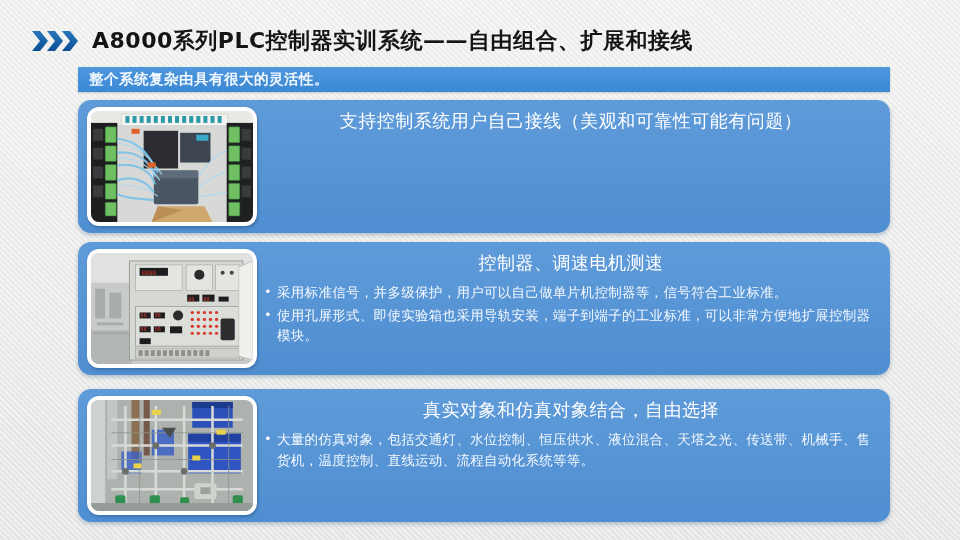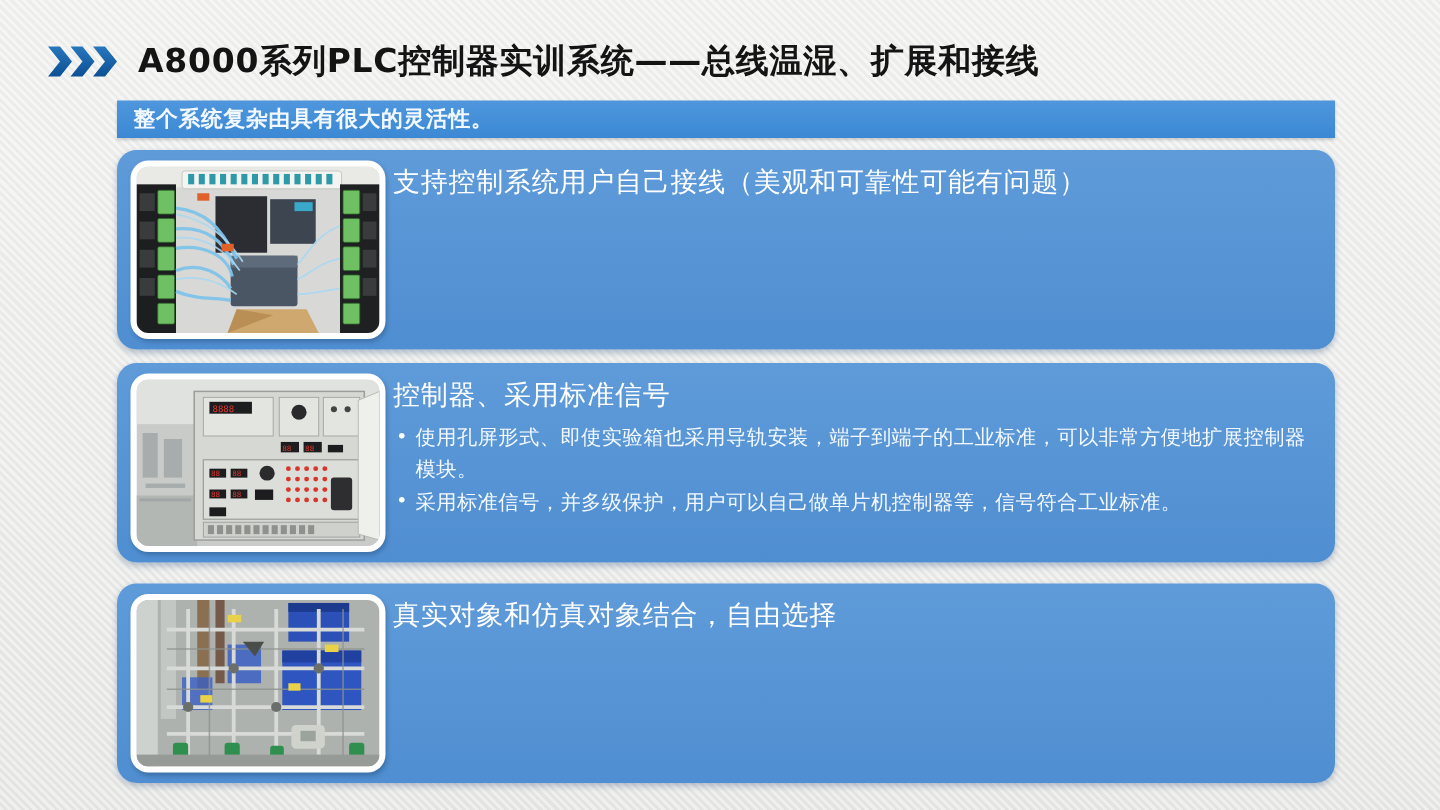--- a/index.html
+++ b/index.html
@@ -44,21 +44,21 @@
   .photo-frame {
     position:absolute; left:9px; top:7px; width:170px; height:119px;
     background:#fff; border-radius:12px; padding:4px;
     box-shadow:1px 2px 3px rgba(30,60,100,0.35);
   }
   .photo-frame svg { width:100%; height:100%; border-radius:8px; display:block; }
 
   .card-body { position:absolute; left:184px; top:5px; right:10px; }
   .card-heading {
     color:#ffffff; font-size:18px; font-weight:normal;
-    letter-spacing:0.5px; margin:4px 0 7px 0;
+    letter-spacing:0.5px; margin:4px 0 7px 0;text-align:center;
   }
   .bullet {
     position:relative; color:#f4f9ff; font-size:13.5px; line-height:1.52;
     padding-left:15px; letter-spacing:0.3px; margin-bottom:2px;
   }
   .bullet::before {
     content:"•"; position:absolute; left:2px; top:0; color:#ffffff; font-size:13px;
   }
 </style>
 </head>
@@ -69,21 +69,21 @@
     <defs>
       <linearGradient id="chv" x1="0" y1="0" x2="0" y2="1">
         <stop offset="0" stop-color="#2677bd"></stop>
           <stop offset="1" stop-color="#0d4f95"></stop>
       </linearGradient>
     </defs>
     <path d="M2 1 L10 1 L18 11 L10 21 L2 21 L10 11 Z" fill="url(#chv)"></path>
     <path d="M17 1 L25 1 L33 11 L25 21 L17 21 L25 11 Z" fill="url(#chv)"></path>
     <path d="M32 1 L40 1 L48 11 L40 21 L32 21 L40 11 Z" fill="url(#chv)"></path>
   </svg>
-  <div class="page-title">A8000系列PLC控制器实训系统——总线温湿、扩展和接线</div>
+  <div class="page-title">A8000系列PLC控制器实训系统——自由组合、扩展和接线</div>
 </div>
 
 <div class="banner">
   <span class="banner-text">整个系统复杂由具有很大的灵活性。</span>
 </div>
 
 <div class="card card-1">
   <div class="photo-frame">
     <svg viewBox="0 0 160 112" preserveAspectRatio="none">
       <rect x="0" y="0" width="160" height="112" fill="#d8d9d6"></rect>
@@ -241,23 +241,23 @@
           <rect x="89" y="98" width="4" height="6"></rect>
           <rect x="95" y="98" width="4" height="6"></rect>
         <rect x="101" y="98" width="4" height="6"></rect>
           <rect x="107" y="98" width="4" height="6"></rect>
           <rect x="113" y="98" width="4" height="6"></rect>
       </g>
       <path d="M146 14 L160 8 L160 108 L146 104 Z" fill="#eef0ec" stroke="#b3b6b1" stroke-width="0.6"></path>
     </svg>
   </div>
   <div class="card-body">
-    <div class="card-heading">控制器、采用标准信号</div>
+    <div class="card-heading">控制器、调速电机测速</div>
+    <div class="bullet">采用标准信号，并多级保护，用户可以自己做单片机控制器等，信号符合工业标准。</div>
     <div class="bullet">使用孔屏形式、即使实验箱也采用导轨安装，端子到端子的工业标准，可以非常方便地扩展控制器模块。</div>
-    <div class="bullet">采用标准信号，并多级保护，用户可以自己做单片机控制器等，信号符合工业标准。</div>
   </div>
 </div>
 
 <div class="card card-3">
   <div class="photo-frame">
     <svg viewBox="0 0 160 112" preserveAspectRatio="none">
       <rect x="0" y="0" width="160" height="112" fill="#aeb2ae"></rect>
       <rect x="0" y="0" width="14" height="112" fill="#cdd2cf"></rect>
       <rect x="16" y="0" width="10" height="80" fill="#c2c7c4"></rect>
       <rect x="40" y="0" width="8" height="60" fill="#8a6f52"></rect>
@@ -303,14 +303,15 @@
         <rect x="60" y="10" width="9" height="5"></rect>
           <rect x="124" y="30" width="9" height="5"></rect>
         <rect x="42" y="64" width="8" height="5"></rect>
           <rect x="100" y="56" width="8" height="5"></rect>
       </g>
       <rect x="0" y="104" width="160" height="8" fill="#979b97"></rect>
     </svg>
   </div>
   <div class="card-body">
     <div class="card-heading">真实对象和仿真对象结合，自由选择</div>
+    <div class="bullet">大量的仿真对象，包括交通灯、水位控制、恒压供水、液位混合、天塔之光、传送带、机械手、售货机，温度控制、直线运动、流程自动化系统等等。</div>
   </div>
 </div>
 
 </body></html>

